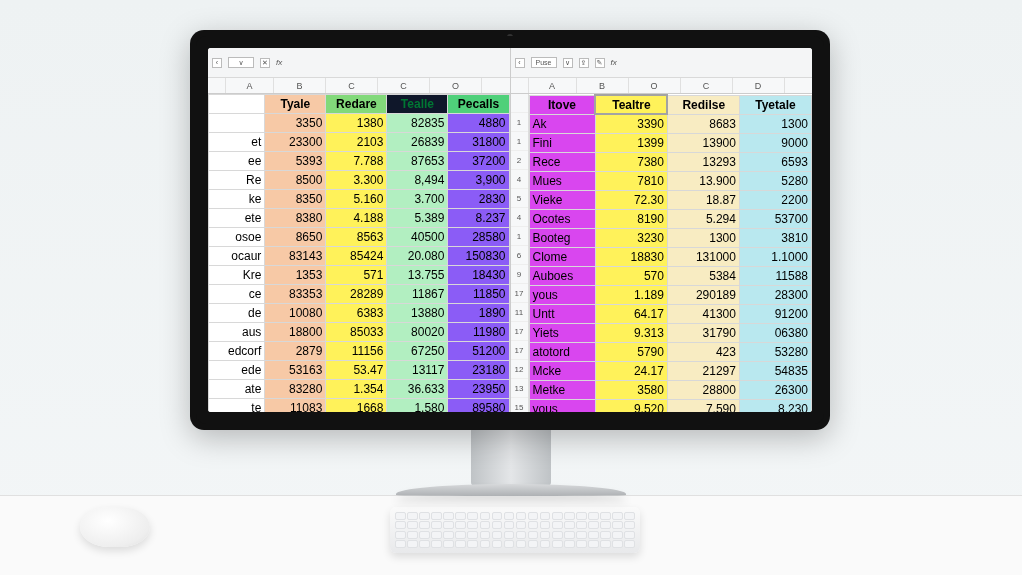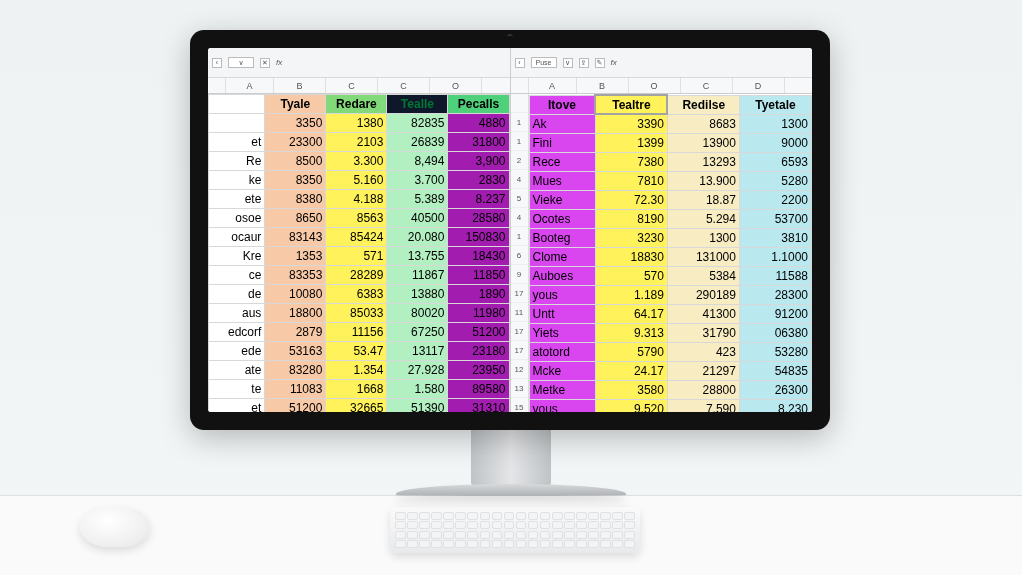--- a/index.html
+++ b/index.html
@@ -86,21 +86,21 @@
   .rownums div{height:19px;line-height:19px;text-align:center;border-bottom:1px solid #eee;}
   table.sheet{border-collapse:collapse;font-size:12px;flex:1;table-layout:fixed;}
   table.sheet td{border:1px solid #d8d8d8;height:19px;padding:0 3px;
     text-align:right; overflow:hidden; white-space:nowrap;}
   table.sheet tr:first-child td{font-weight:bold;text-align:center;}
   
   .p1 td:nth-child(1){background:#fff;text-align:right;}
   .p1 td:nth-child(2){background:#f7c9a6;}
   .p1 td:nth-child(3){background:#fff25a;}
   .p1 td:nth-child(4){background:#b2efc1;}
-  .p1 td:nth-child(5){background:#a21caf;}
+  .p1 td:nth-child(5){background:#8b5cf6;}
   .p1 tr:first-child td:nth-child(3){background:#82d97a;}
   .p1 tr:first-child td:nth-child(4){background:#0f172a;color:#073;}
   .p1 tr:first-child td:nth-child(5){background:#4fd07a;}
   
   .p2 td:nth-child(1){background:#d946ef;text-align:left;}
   .p2 td:nth-child(2){background:#fff25a;}
   .p2 td:nth-child(3){background:#f8ecc2;}
   .p2 td:nth-child(4){background:#b9e8ef;}
   .p2 tr:first-child td:nth-child(2){background:#fff25a;border:2px solid #a3a3a3;}
   .p1 col.c1,.p2 col.c1{width:48px;}
@@ -243,20 +243,27 @@
       <td>4880</td>
                 </tr>
                 <tr>
                   <td>et</td>
       <td>23300</td>
       <td>2103</td>
       <td>26839</td>
       <td>31800</td>
                 </tr>
                 <tr>
+                  <td>ee</td>
+      <td>5393</td>
+      <td>7.788</td>
+      <td>87653</td>
+      <td>37200</td>
+                </tr>
+                <tr>
                   <td>Re</td>
       <td>8500</td>
       <td>3.300</td>
       <td>8,494</td>
       <td>3,900</td>
                 </tr>
                 <tr>
                   <td>ke</td>
       <td>8350</td>
       <td>5.160</td>
@@ -323,21 +330,21 @@
                   <td>ede</td>
       <td>53163</td>
       <td>53.47</td>
       <td>13117</td>
       <td>23180</td>
                 </tr>
                 <tr>
                   <td>ate</td>
       <td>83280</td>
       <td>1.354</td>
-      <td>27.928</td>
+      <td>36.633</td>
       <td>23950</td>
                 </tr>
                 <tr>
                   <td>te</td>
       <td>11083</td>
       <td>1668</td>
       <td>1.580</td>
       <td>89580</td>
                 </tr>
                 <tr>

